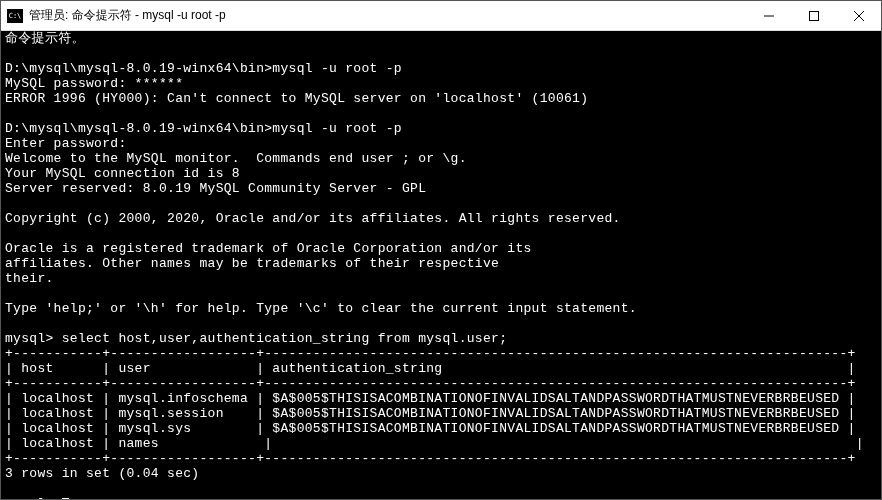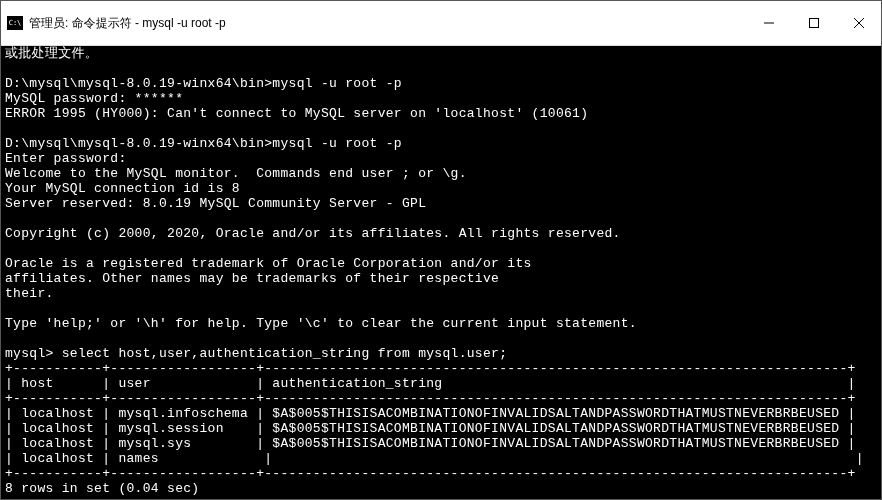--- a/index.html
+++ b/index.html
@@ -7,21 +7,21 @@
     font-family: "Segoe UI", Tahoma, sans-serif;
     background: #ffffff;
     width: 882px;
     height: 500px;
     overflow: hidden;
     display: flex;
     flex-direction: column;
     border: 1px solid #555;
   }
   .titlebar {
-    height: 45px;
+    height: 30px;
     background: #ffffff;
     display: flex;
     align-items: center;
     padding-left: 6px;
     border-bottom: 1px solid #ddd;
   }
   .titlebar-icon {
     width: 16px;
     height: 14px;
     background: #000;
@@ -98,25 +98,25 @@
     </div>
     <div class="win-btn close">
       <svg width="10" height="10" viewBox="0 0 10 10">
           <line x1="0" y1="0" x2="10" y2="10" stroke="currentColor" stroke-width="1"></line>
           <line x1="10" y1="0" x2="0" y2="10" stroke="currentColor" stroke-width="1"></line>
         </svg>
     </div>
   </div>
 </div>
 
-<div class="terminal"><span>或批处理文件。</span>
+<div class="terminal"><span>命令提示符。</span>
 <span></span>
 <span>D:\mysql\mysql-8.0.19-winx64\bin&gt;mysql -u root -p</span>
 <span>MySQL password: ******</span>
-<span>ERROR 1995 (HY000): Can't connect to MySQL server on 'localhost' (10061)</span>
+<span>ERROR 1996 (HY000): Can't connect to MySQL server on 'localhost' (10061)</span>
 <span></span>
 <span>D:\mysql\mysql-8.0.19-winx64\bin&gt;mysql -u root -p</span>
 <span>Enter password:</span>
 <span>Welcome to the MySQL monitor.  Commands end user ; or \g.</span>
 <span>Your MySQL connection id is 8</span>
 <span>Server reserved: 8.0.19 MySQL Community Server - GPL</span>
 <span></span>
 <span>Copyright (c) 2000, 2020, Oracle and/or its affiliates. All rights reserved.</span>
 <span></span>
 <span>Oracle is a registered trademark of Oracle Corporation and/or its</span>
@@ -127,15 +127,15 @@
 <span></span>
 <span>mysql&gt; select host,user,authentication_string from mysql.user;</span>
 <span>+-----------+------------------+------------------------------------------------------------------------+</span>
 <span>| host      | user             | authentication_string                                                  |</span>
 <span>+-----------+------------------+------------------------------------------------------------------------+</span>
 <span>| localhost | mysql.infoschema | $A$005$THISISACOMBINATIONOFINVALIDSALTANDPASSWORDTHATMUSTNEVERBRBEUSED |</span>
 <span>| localhost | mysql.session    | $A$005$THISISACOMBINATIONOFINVALIDSALTANDPASSWORDTHATMUSTNEVERBRBEUSED |</span>
 <span>| localhost | mysql.sys        | $A$005$THISISACOMBINATIONOFINVALIDSALTANDPASSWORDTHATMUSTNEVERBRBEUSED |</span>
 <span>| localhost | names             |                                                                        |</span>
 <span>+-----------+------------------+------------------------------------------------------------------------+</span>
-<span>8 rows in set (0.04 sec)</span>
+<span>3 rows in set (0.04 sec)</span>
 <span></span>
 <span>mysql&gt; </span><span class="cursor"></span></div>
 
 </body></html>

